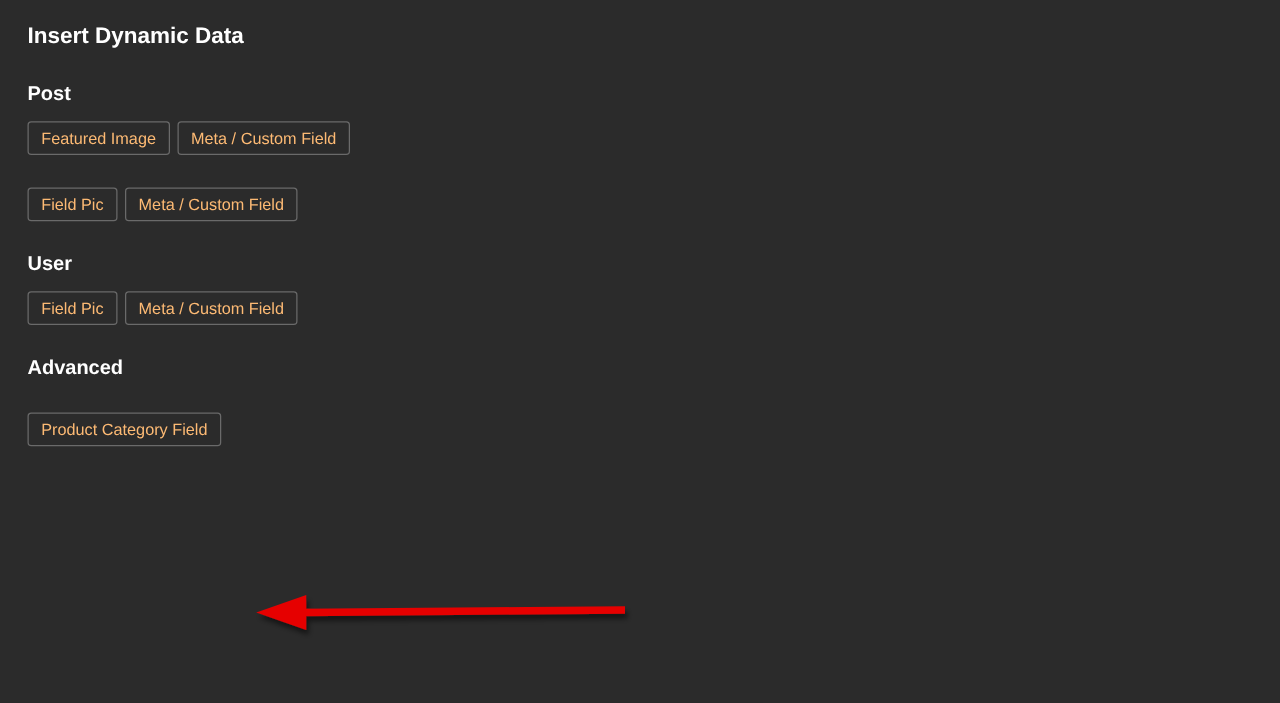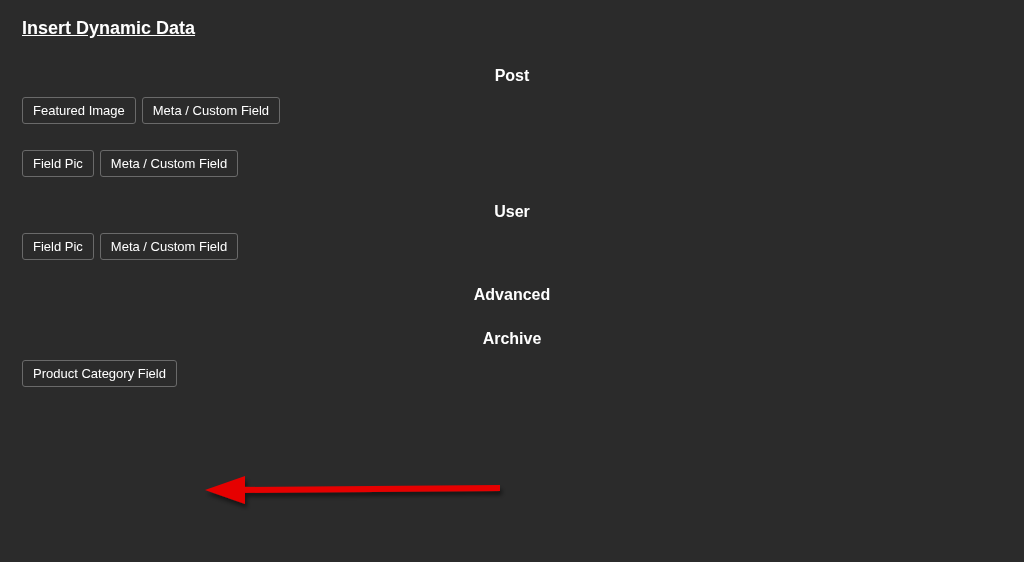--- a/index.html
+++ b/index.html
@@ -14,42 +14,40 @@
       width: 1024px;
       height: 562px;
       overflow: hidden;
       padding: 18px 22px;
     }
     .page-title {
       font-size: 18px;
       font-weight: bold;
       color: #ffffff;
       margin-bottom: 28px;
-      text-decoration: underline;
     }
     .section {
       margin-bottom: 26px;
     }
     .section-heading {
       font-size: 16px;
       font-weight: bold;
       color: #ffffff;
       margin-bottom: 12px;
-      text-align: center;
     }
     .option-row {
       display: flex;
       gap: 6px;
       flex-wrap: wrap;
     }
     .option-button {
       background: transparent;
       border: 1px solid #6a6a6a;
       border-radius: 3px;
-      color: #ffffff;
+      color: #fdba74;
       font-size: 13px;
       padding: 5px 10px;
       cursor: pointer;
       font-family: inherit;
     }
     .arrow-annotation {
       position: absolute;
       pointer-events: none;
     }
   </style>
@@ -79,21 +77,20 @@
     <button class="option-button">Field Pic</button>
     <button class="option-button">Meta / Custom Field</button>
   </div>
 </div>
 
 <div class="section">
   <h2 class="section-heading">Advanced</h2>
 </div>
 
 <div class="section">
-  <h2 class="section-heading">Archive</h2>
   <div class="option-row">
     <button class="option-button">Product Category Field</button>
   </div>
 </div>
 
 <svg class="arrow-annotation" style="left:200px; top:468px;" width="320" height="50" viewBox="0 0 320 50">
   <defs>
     <filter id="shadow" x="-10%" y="-10%" width="130%" height="160%">
       <feDropShadow dx="2" dy="4" stdDeviation="2" flood-color="#000" flood-opacity="0.5"></feDropShadow>
     </filter>

